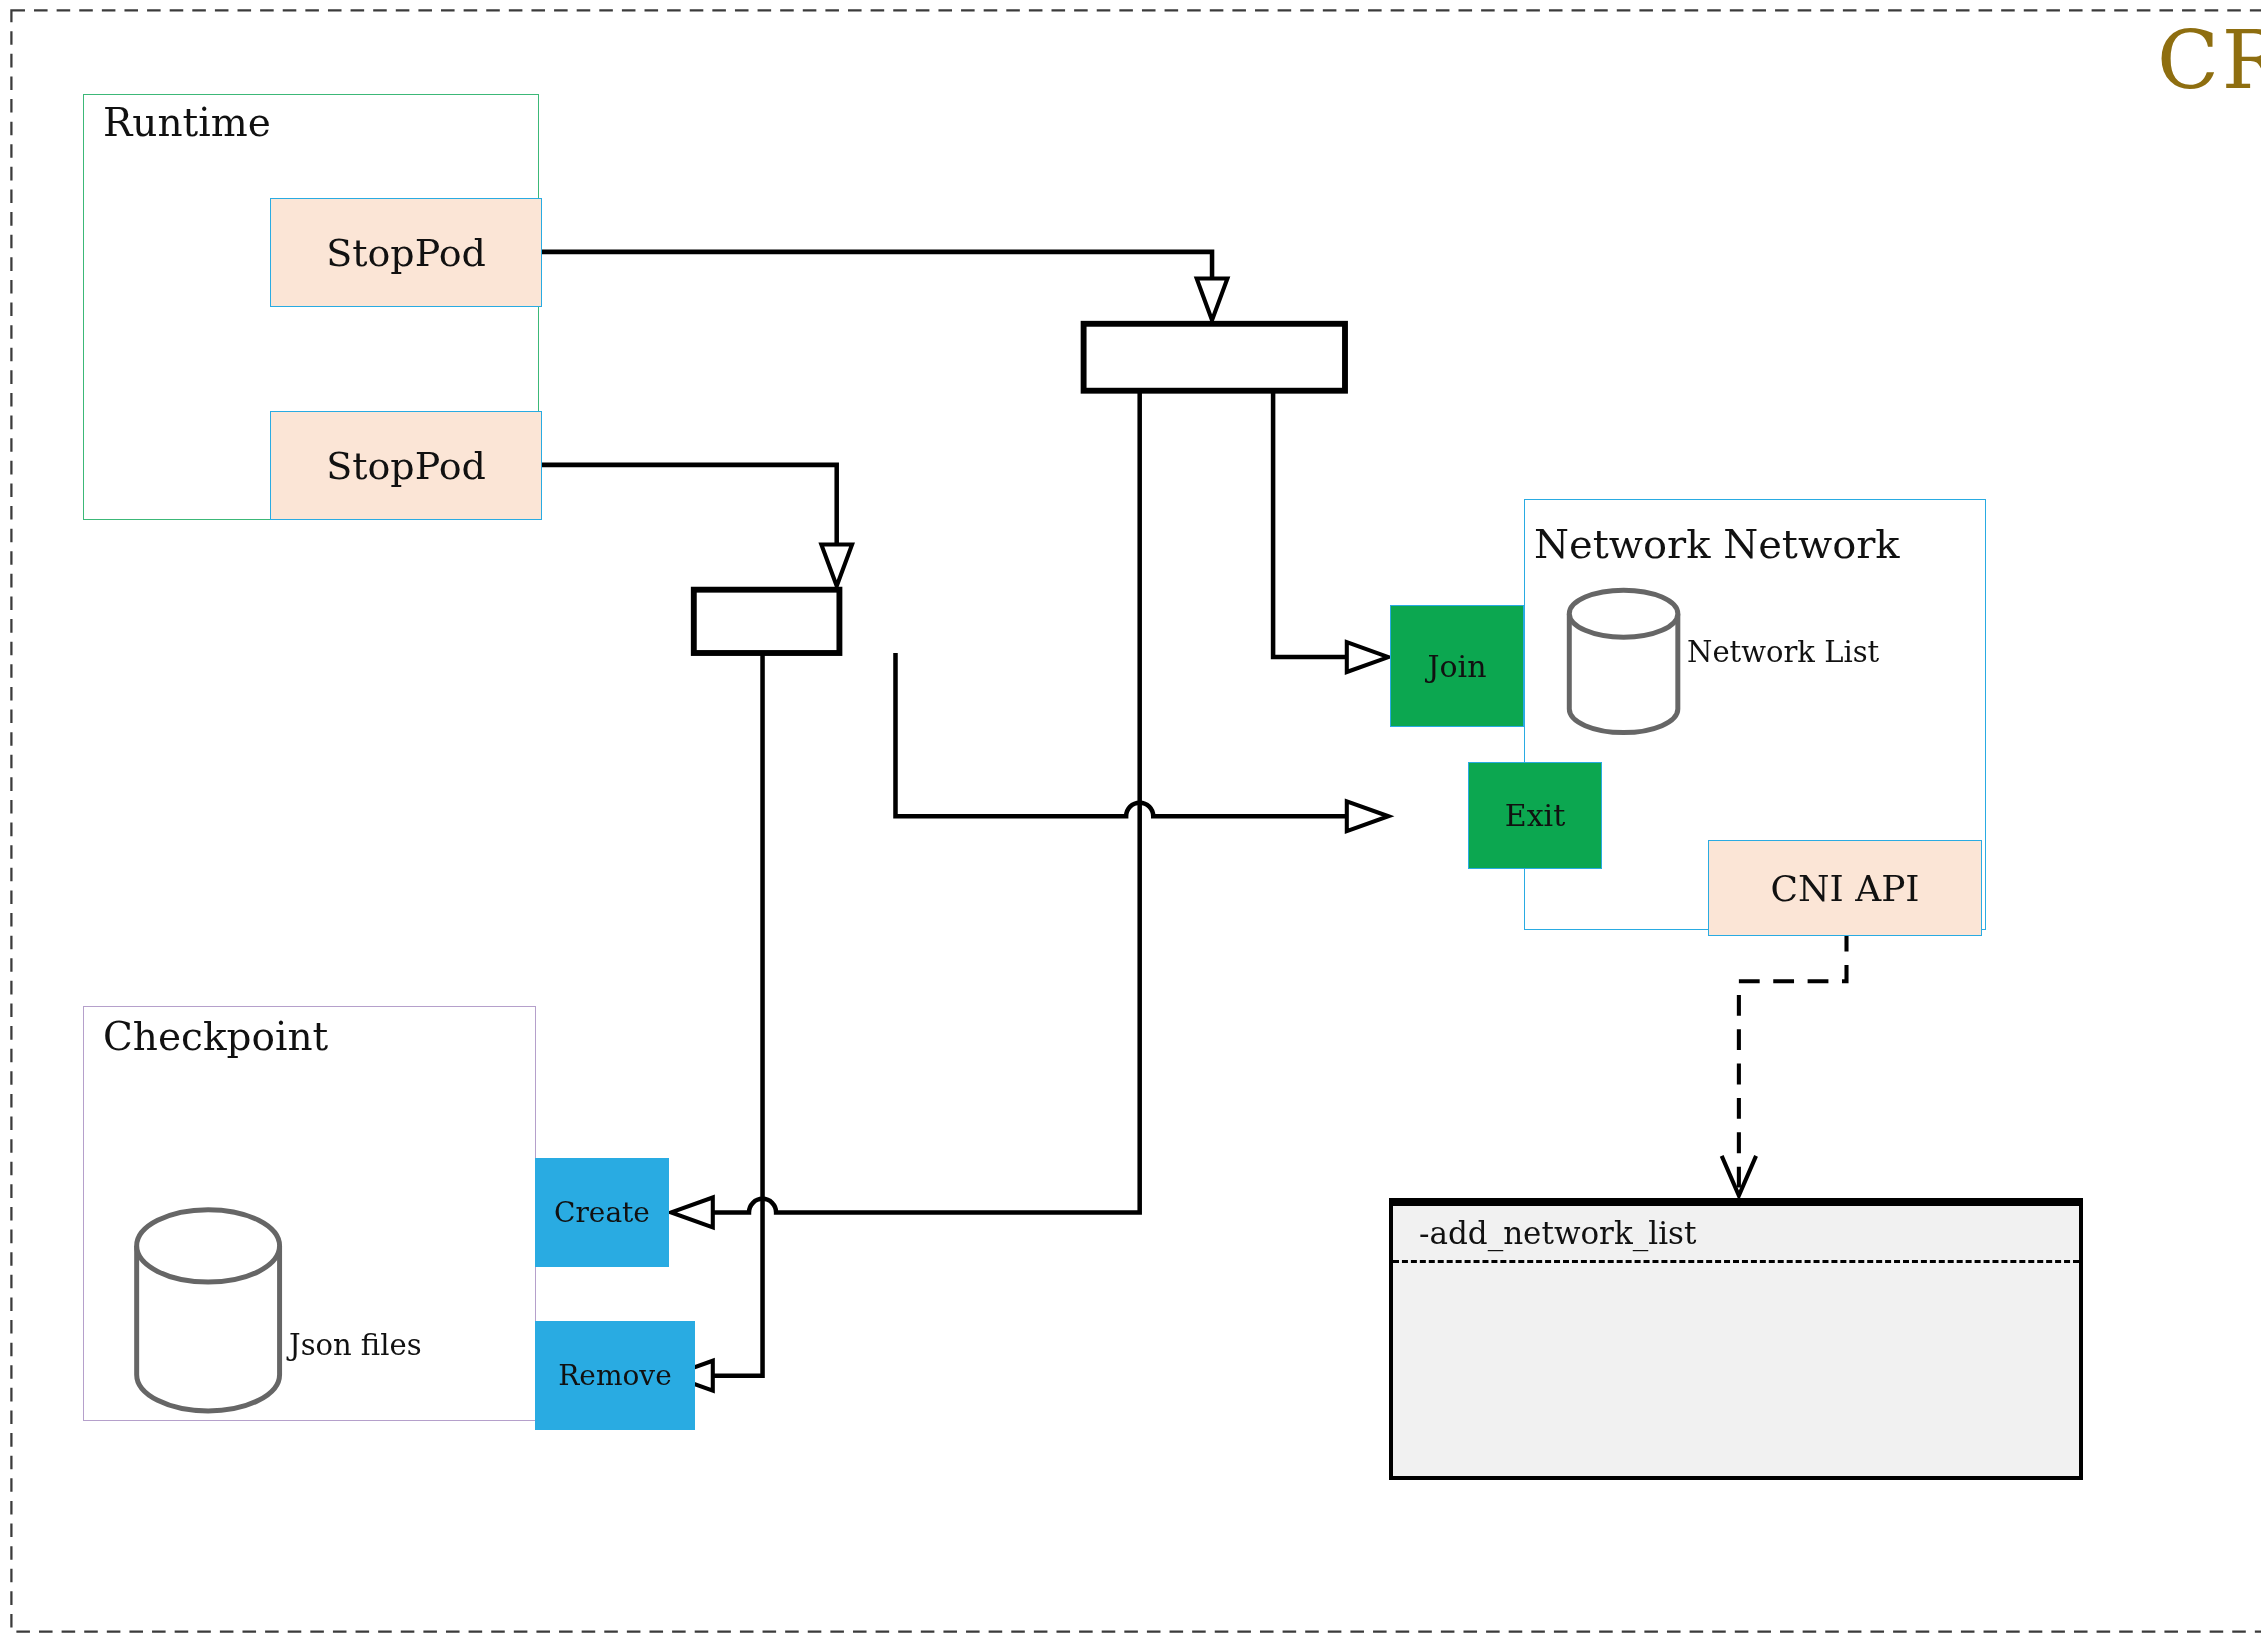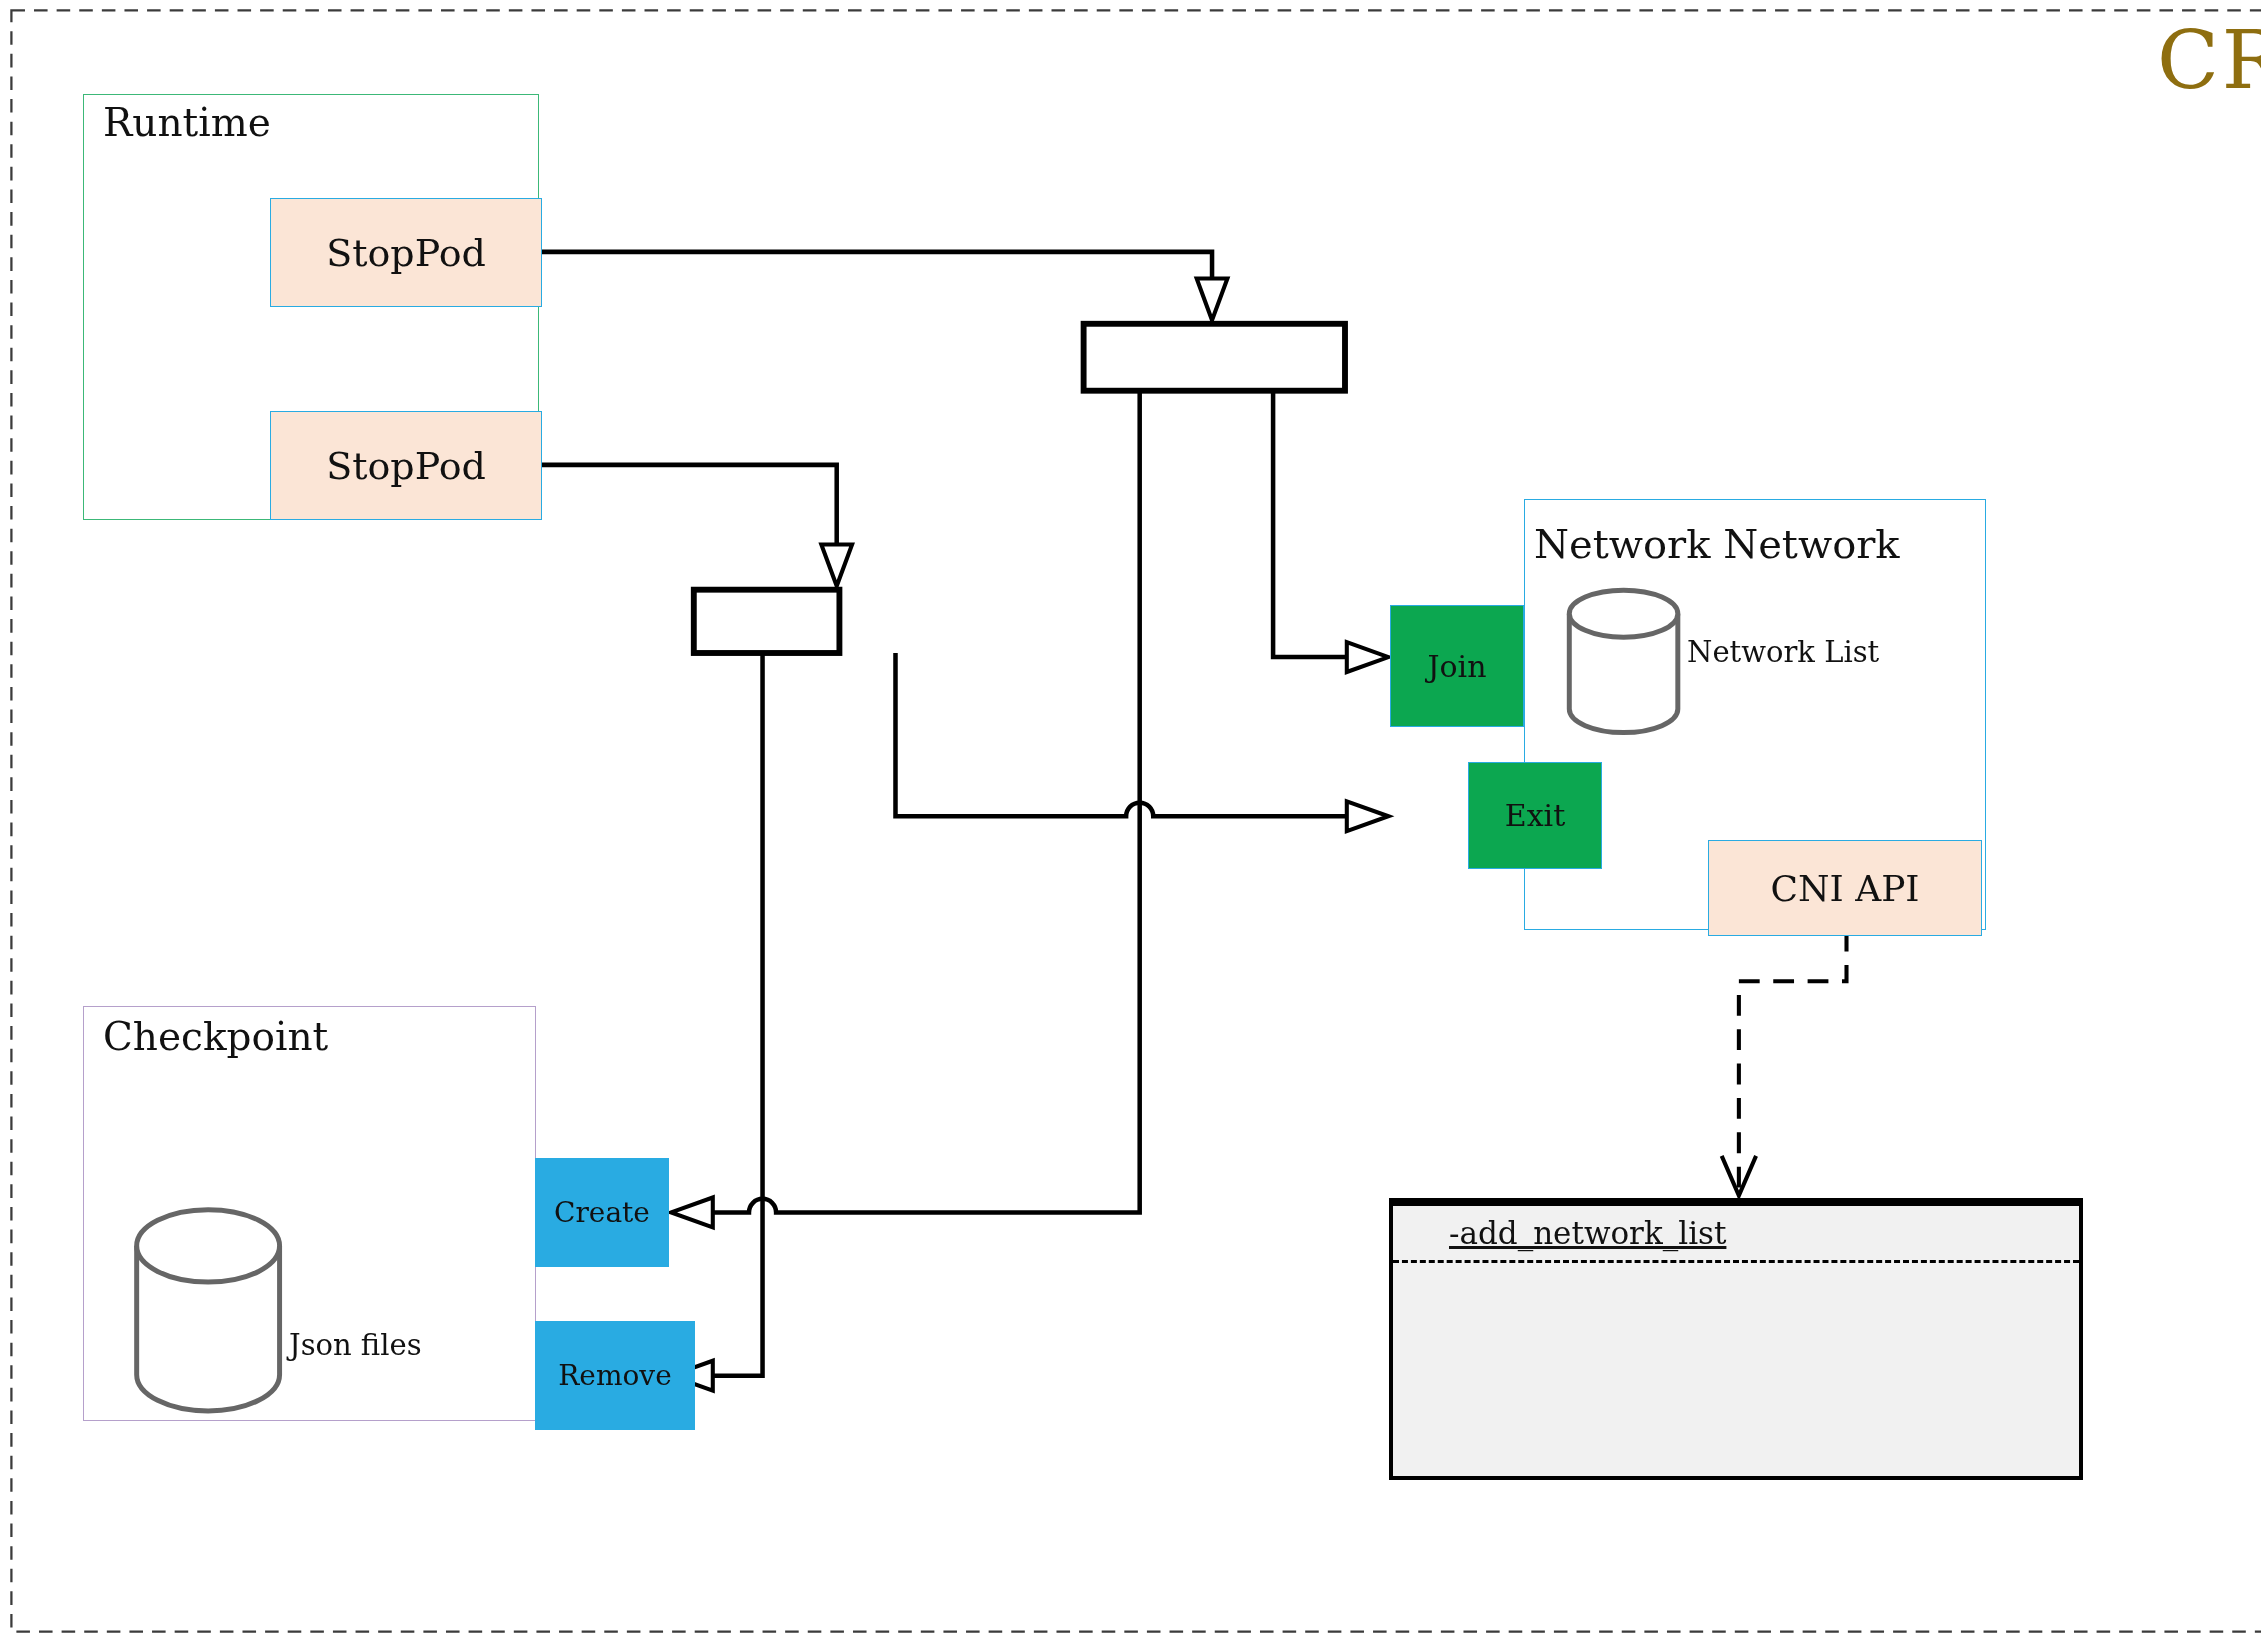--- a/index.html
+++ b/index.html
@@ -26,21 +26,21 @@
   
   #clibcni-box{position:absolute;left:1389px;top:1198px;width:694px;height:282px;
     border:4.5px solid #000;box-sizing:border-box;background:#fff;z-index:2;
     display:flex;flex-direction:column;}
   #clibcni-head{height:155px;position:relative;flex:0 0 auto;}
   #clibcni-stereotype{position:absolute;left:32px;top:22px;font-size:33px;line-height:1;}
   #clibcni-name{position:absolute;left:26px;top:93px;font-size:39px;line-height:1;}
   #clibcni-methods{flex:1 1 auto;border-top:4.5px solid #000;background:#F1F1F1;
     display:flex;flex-direction:column;}
   .method-row{box-sizing:border-box;display:flex;align-items:center;
-    padding-left:56px;font-size:31px;white-space:nowrap;text-decoration:underline;}
+    padding-left:26px;font-size:31px;white-space:nowrap;}
   .method-row.first{height:57px;border-bottom:3.6px dashed #000;}
   .method-row.second{flex:1;}
   
   #cri-title{position:absolute;left:2157px;top:20.4px;font-size:81px;line-height:1;
     color:#8E6E10;letter-spacing:2.7px;z-index:2;}
 </style>
 </head>
 <body>
 
 <div id="runtime-box" class="frame" style="left:83px;top:94px;width:456px;height:426px;"></div>

